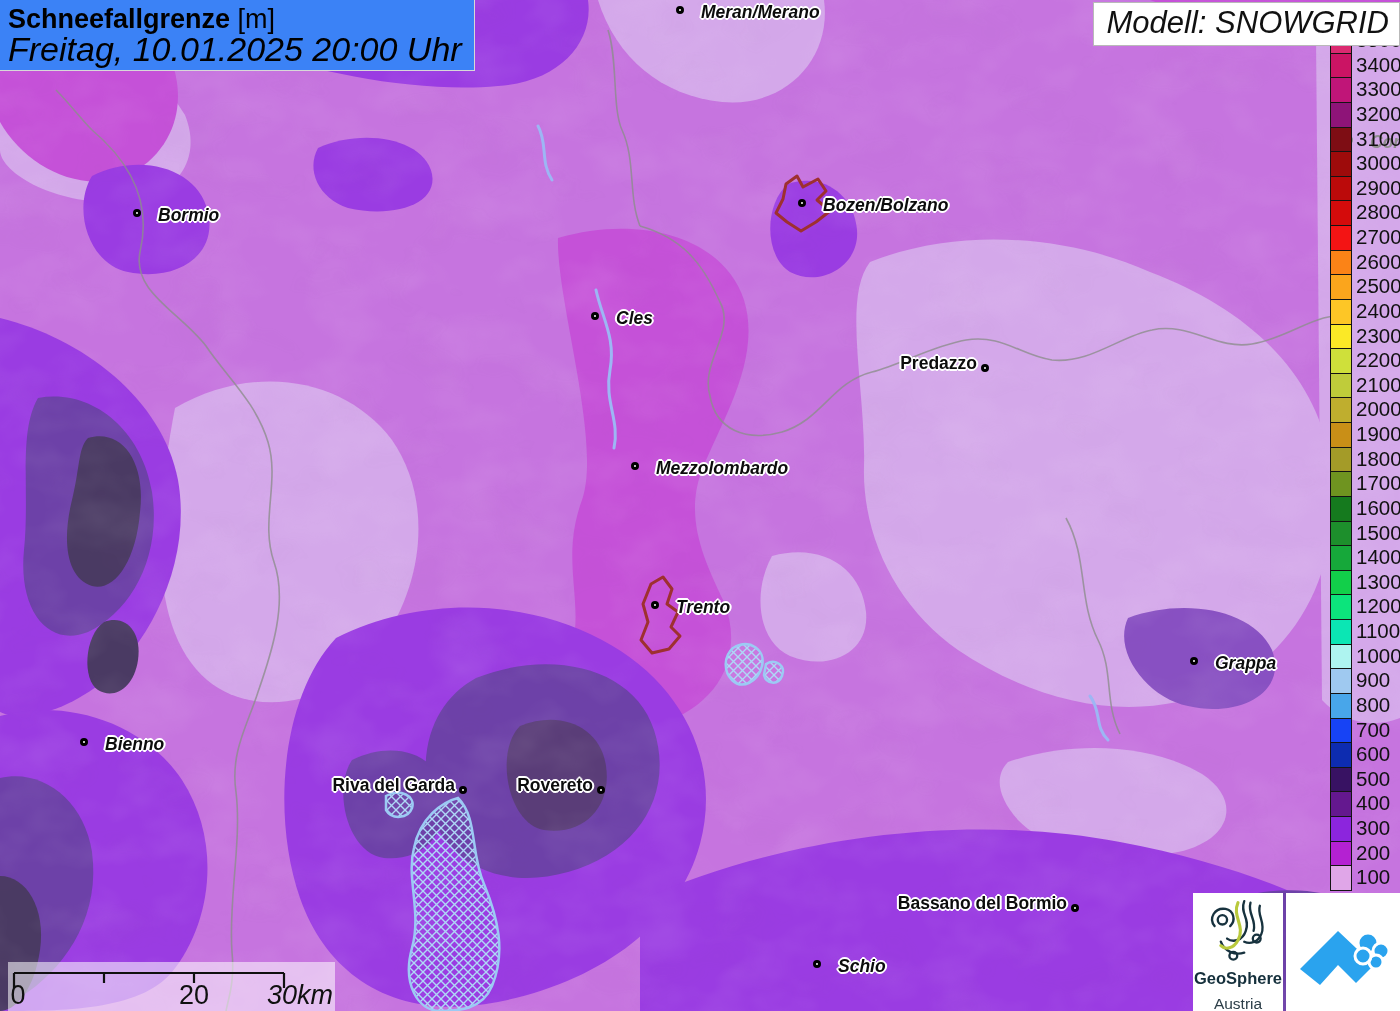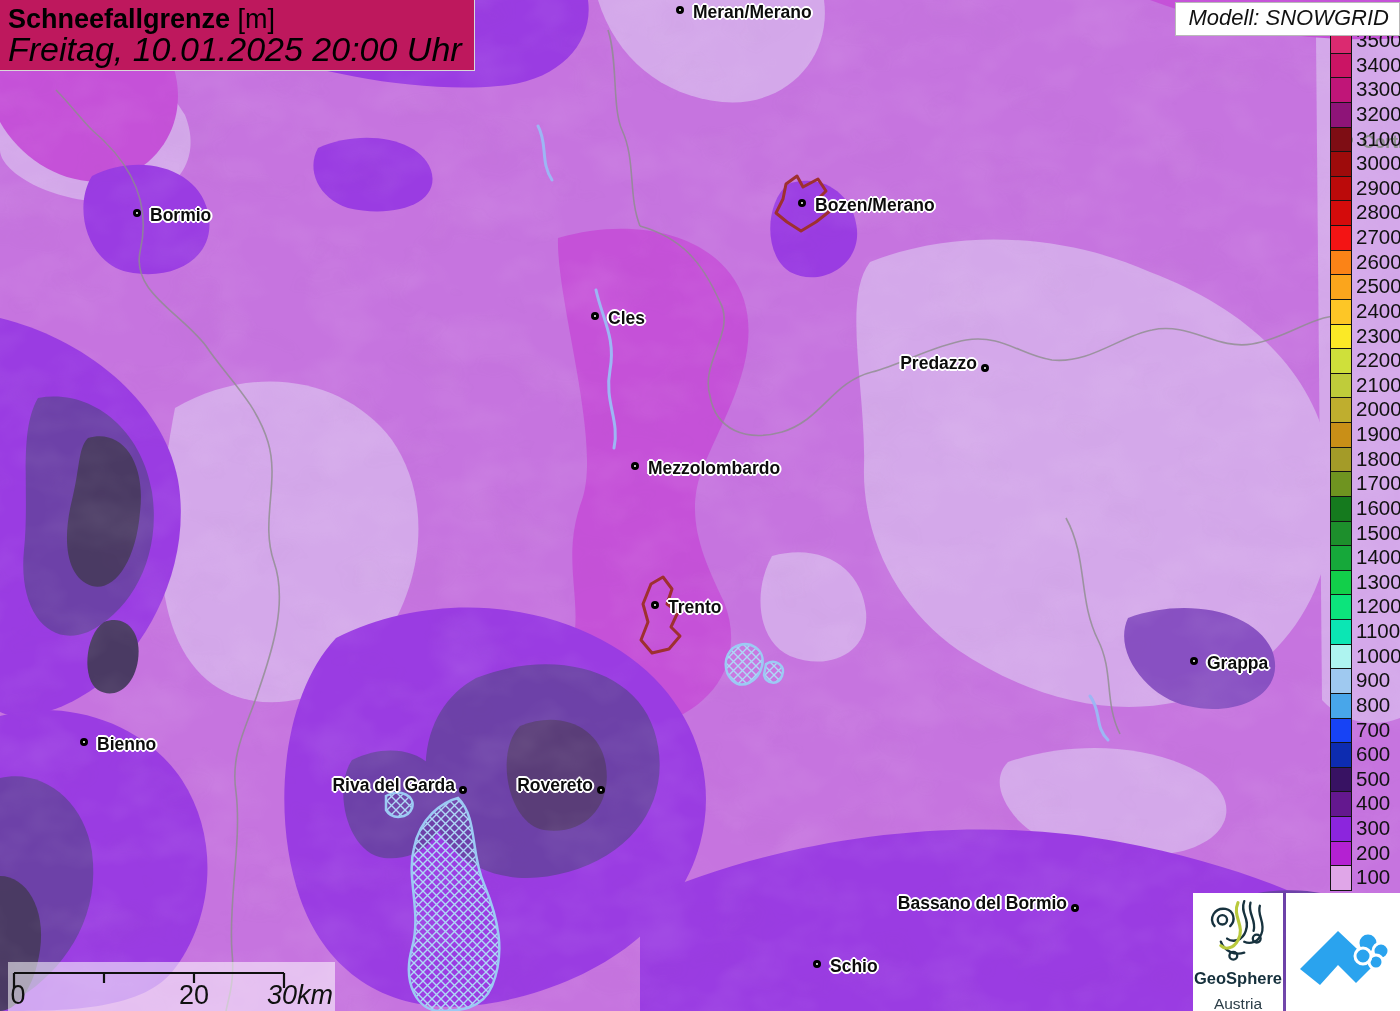--- a/index.html
+++ b/index.html
@@ -15,46 +15,46 @@
   .city .dot{
     position:absolute;left:-7px;top:-7px;width:8px;height:8px;
     background:#fff;border:3.5px solid #000;border-radius:50%;
   }
   .city .lab{
     position:absolute;white-space:nowrap;font-size:17.5px;font-weight:bold;color:#0c0c0c;
     text-shadow:-2px 0 0 #fff,2px 0 0 #fff,0 -2px 0 #fff,0 2px 0 #fff,
                 -1px -1px 0 #fff,1px -1px 0 #fff,-1px 1px 0 #fff,1px 1px 0 #fff;
     top:-11px;
   }
-  .city .lab.r{left:10px;}
+  .city .lab.r{left:18px;font-style:italic;}
   .city .lab.l{right:11px;top:-18px;}
   .city.muted .lab{color:#8f8f8f;text-shadow:none;font-weight:bold;}
   .city.muted .dot{border-color:#8f8f8f;background:#e9dff0;}
 
   
   .legend{position:absolute;left:1330px;top:28px;z-index:6;}
   .lrow{height:24.63px;display:flex;align-items:stretch;}
   .lrow .sw{width:22px;border:1.4px solid #141414;margin-bottom:-1.4px;}
   .lrow .lv{
     font-size:20.5px;color:#111;margin-left:4px;line-height:24.6px;
     letter-spacing:0px;
   }
 
   
   .titlebox{
-    position:absolute;left:0;top:0;z-index:10;background:#be185d;
+    position:absolute;left:0;top:0;z-index:10;background:#3b82f6;
     padding:4px 12px 7px 8px;border-right:1px solid #d8d8d8;border-bottom:1px solid #d8d8d8;
   }
   .titlebox .l1{font-size:27px;color:#000;line-height:31px;}
   .titlebox .l1 .b{font-weight:bold;}
   .titlebox .l2{font-size:34px;font-style:italic;color:#000;line-height:28px;}
   .modelbox{
     position:absolute;right:0;top:2px;z-index:10;background:#fff;
     border:1px solid #b9b9b9;padding:2px 10px 4px 13px;
-    font-size:22px;font-style:italic;color:#111;
+    font-size:31px;font-style:italic;color:#111;
   }
 
   
   .scalebar{
     position:absolute;left:8px;top:962px;width:327px;height:49px;z-index:8;
     background:rgba(255,255,255,0.55);
   }
   .scalebar svg{position:absolute;left:0;top:0;}
   .scalebar .tick-label{
     position:absolute;top:18px;font-size:27px;color:#101010;transform:translateX(-50%);
@@ -170,21 +170,21 @@
       <div class="city" style="left: 417px; top: 56px;">
         <span class="dot"></span>
         <span class="lab l">Schlanders/Silandro</span>
       </div>
       <div class="city" style="left: 140px; top: 216px;">
         <span class="dot"></span>
         <span class="lab r">Bormio</span>
       </div>
       <div class="city" style="left: 805px; top: 206px;">
         <span class="dot"></span>
-        <span class="lab r">Bozen/Merano</span>
+        <span class="lab r">Bozen/Bolzano</span>
       </div>
       <div class="city" style="left: 598px; top: 319px;">
         <span class="dot"></span>
         <span class="lab r">Cles</span>
       </div>
       <div class="city" style="left: 988px; top: 371px;">
         <span class="dot"></span>
         <span class="lab l">Predazzo</span>
       </div>
       <div class="city" style="left: 638px; top: 469px;">

